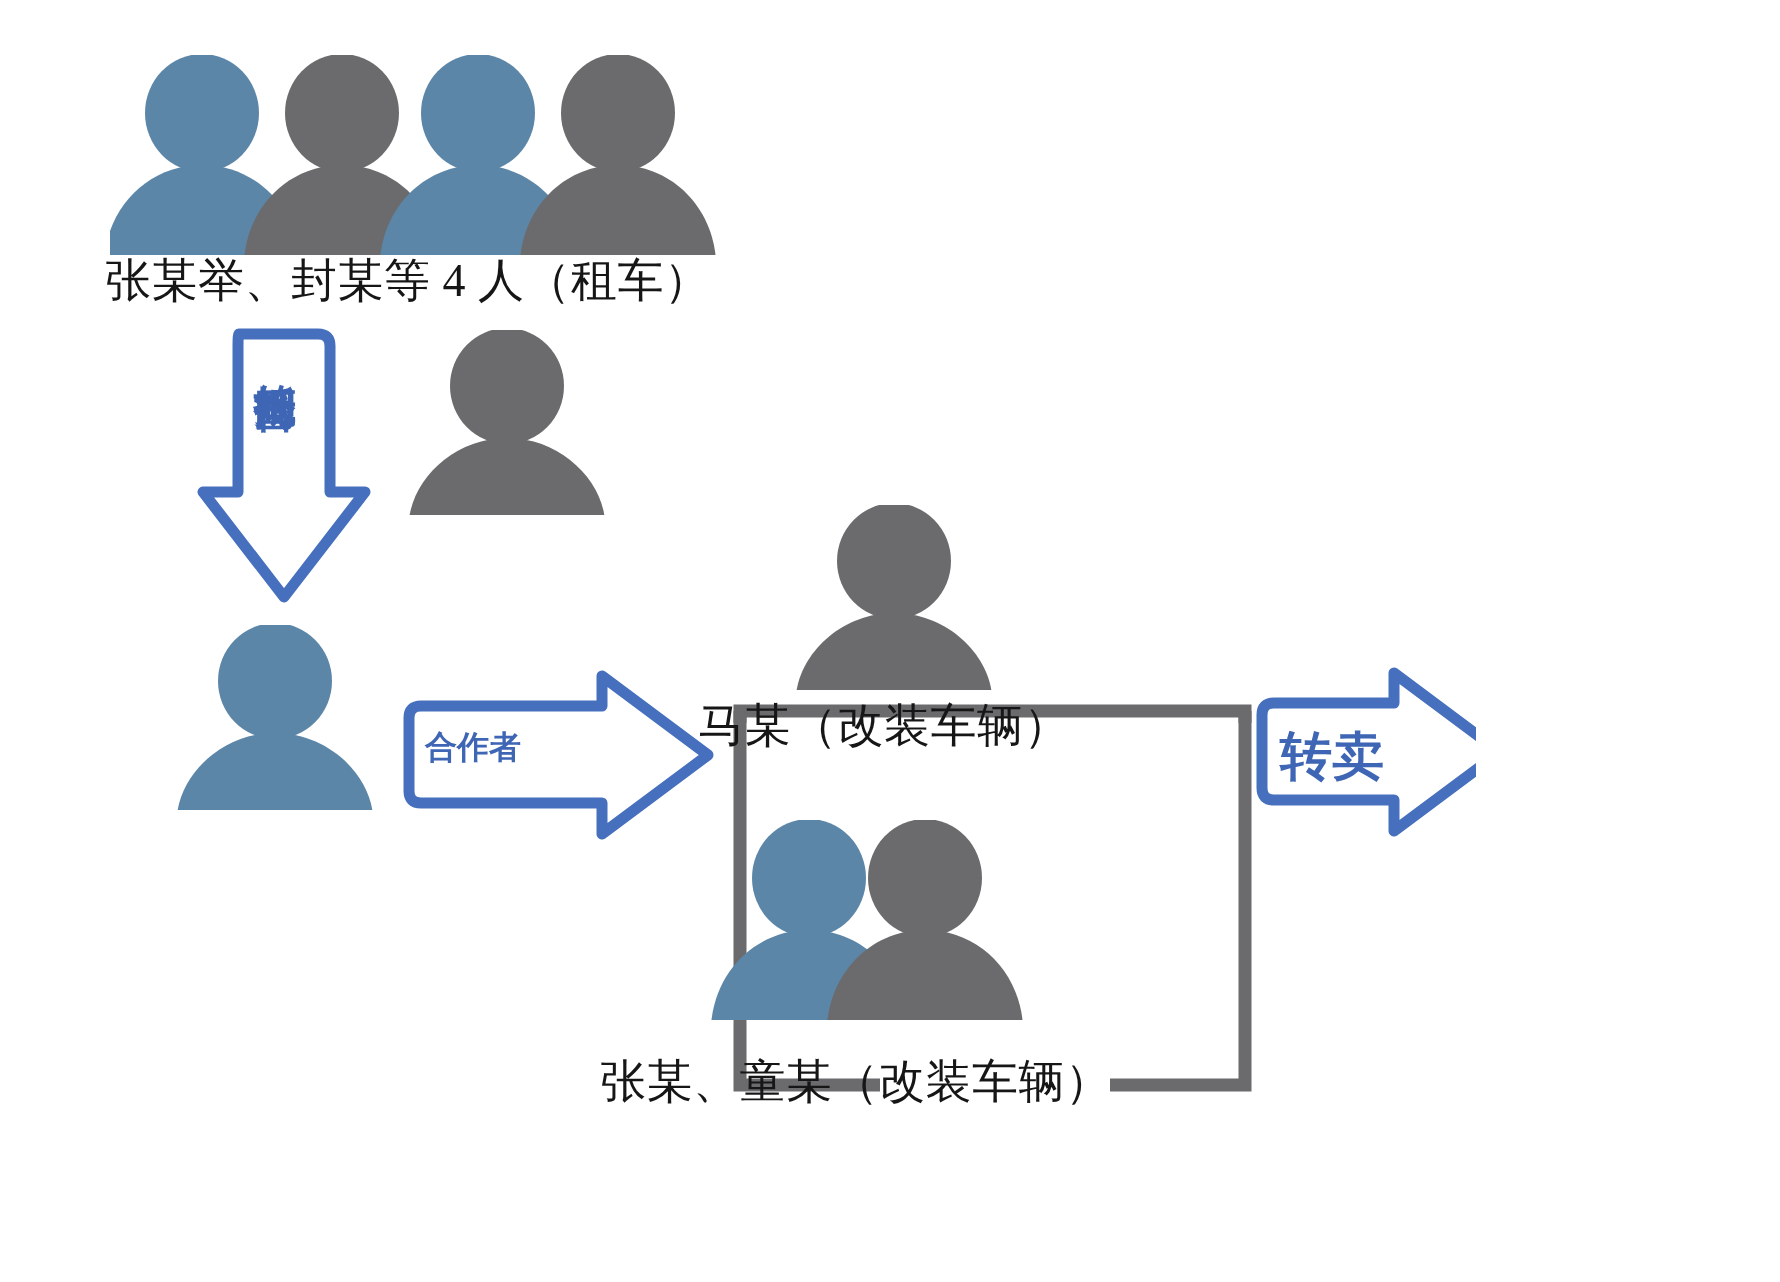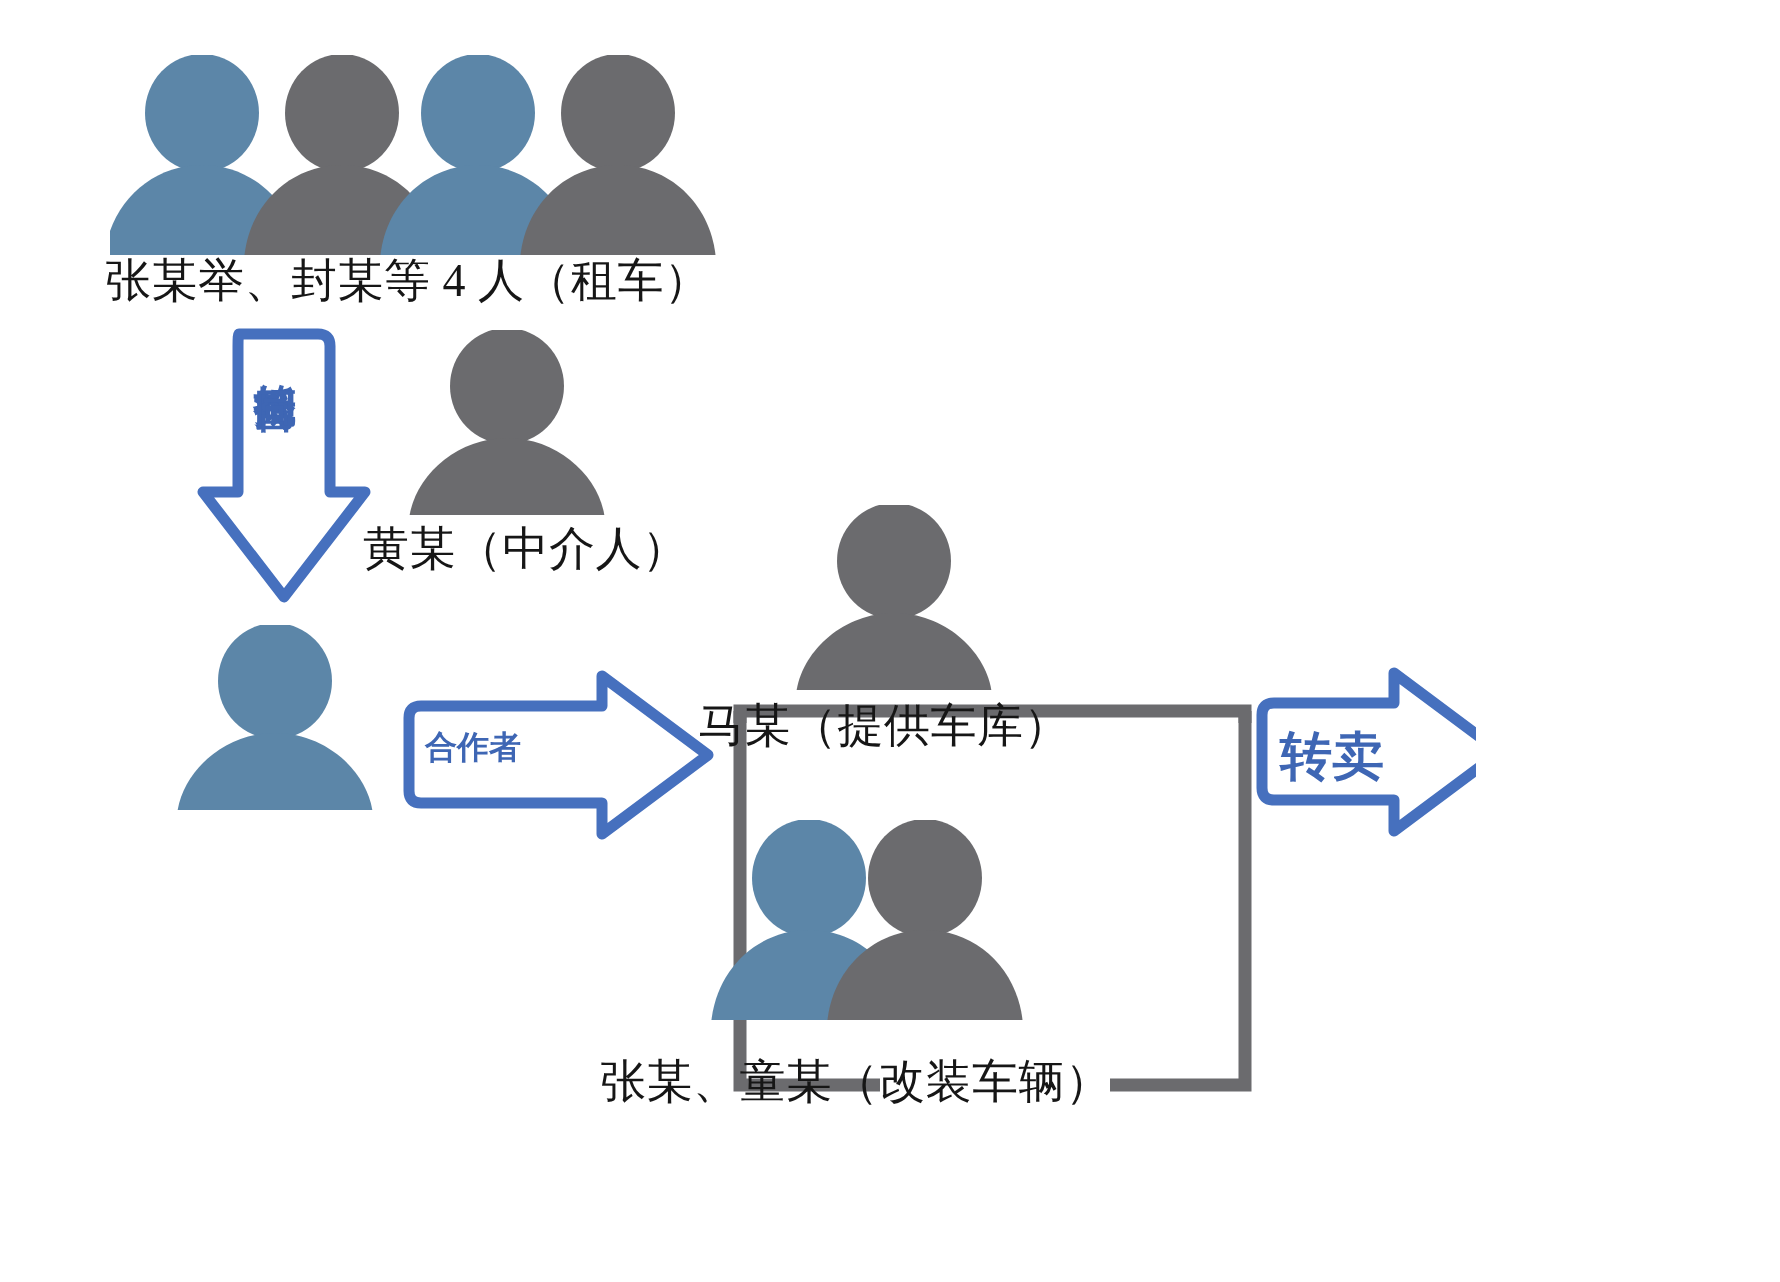--- a/index.html
+++ b/index.html
@@ -107,21 +107,20 @@
   <div class="arrow-label vertical" style="left:247px; top:350px; font-size:42px;">签抵押合同</div>
 
   <div class="node" style="left:400px; top:330px;">
     <svg class="person-svg" width="215" height="185" viewBox="0 0 215 185">
       <g fill="#6B6B6E">
         <ellipse cx="107" cy="56" rx="57" ry="58"></ellipse>
         <path d="M 107 108 C 55 108 13 148 9 190 L 205 190 C 201 148 159 108 107 108 Z"></path>
       </g>
     </svg>
   </div>
-  <div class="caption" style="left:363px; top:518px; font-size:46px;">黄某（中介人）</div>
 
   <div class="node" style="left:168px; top:625px;">
     <svg class="person-svg" width="215" height="185" viewBox="0 0 215 185">
       <g fill="#5C86A8">
         <ellipse cx="107" cy="56" rx="57" ry="58"></ellipse>
         <path d="M 107 108 C 55 108 13 148 9 190 L 205 190 C 201 148 159 108 107 108 Z"></path>
       </g>
     </svg>
   </div>
 
@@ -139,21 +138,21 @@
   <div class="arrow-label" style="left:425px; top:726px; font-size:32px;">合作者</div>
 
   <div class="node" style="left:787px; top:505px;">
     <svg class="person-svg" width="215" height="185" viewBox="0 0 215 185">
       <g fill="#6B6B6E">
         <ellipse cx="107" cy="56" rx="57" ry="58"></ellipse>
         <path d="M 107 108 C 55 108 13 148 9 190 L 205 190 C 201 148 159 108 107 108 Z"></path>
       </g>
     </svg>
   </div>
-  <div class="caption" style="left:698px; top:695px; font-size:46px;">马某（提供车库）</div>
+  <div class="caption" style="left:698px; top:695px; font-size:46px;">马某（改装车辆）</div>
 
   <div class="node" style="left:697px; top:820px;">
     <svg class="person-svg" width="340" height="200" viewBox="0 0 340 200">
       <g fill="#5C86A8">
         <ellipse cx="112" cy="58" rx="57" ry="59"></ellipse>
         <path d="M 112 110 C 60 110 18 150 14 205 L 210 205 C 206 150 164 110 112 110 Z"></path>
       </g>
       <g fill="#6B6B6E">
         <ellipse cx="228" cy="58" rx="57" ry="59"></ellipse>
         <path d="M 228 110 C 176 110 134 150 130 205 L 326 205 C 322 150 280 110 228 110 Z"></path>

